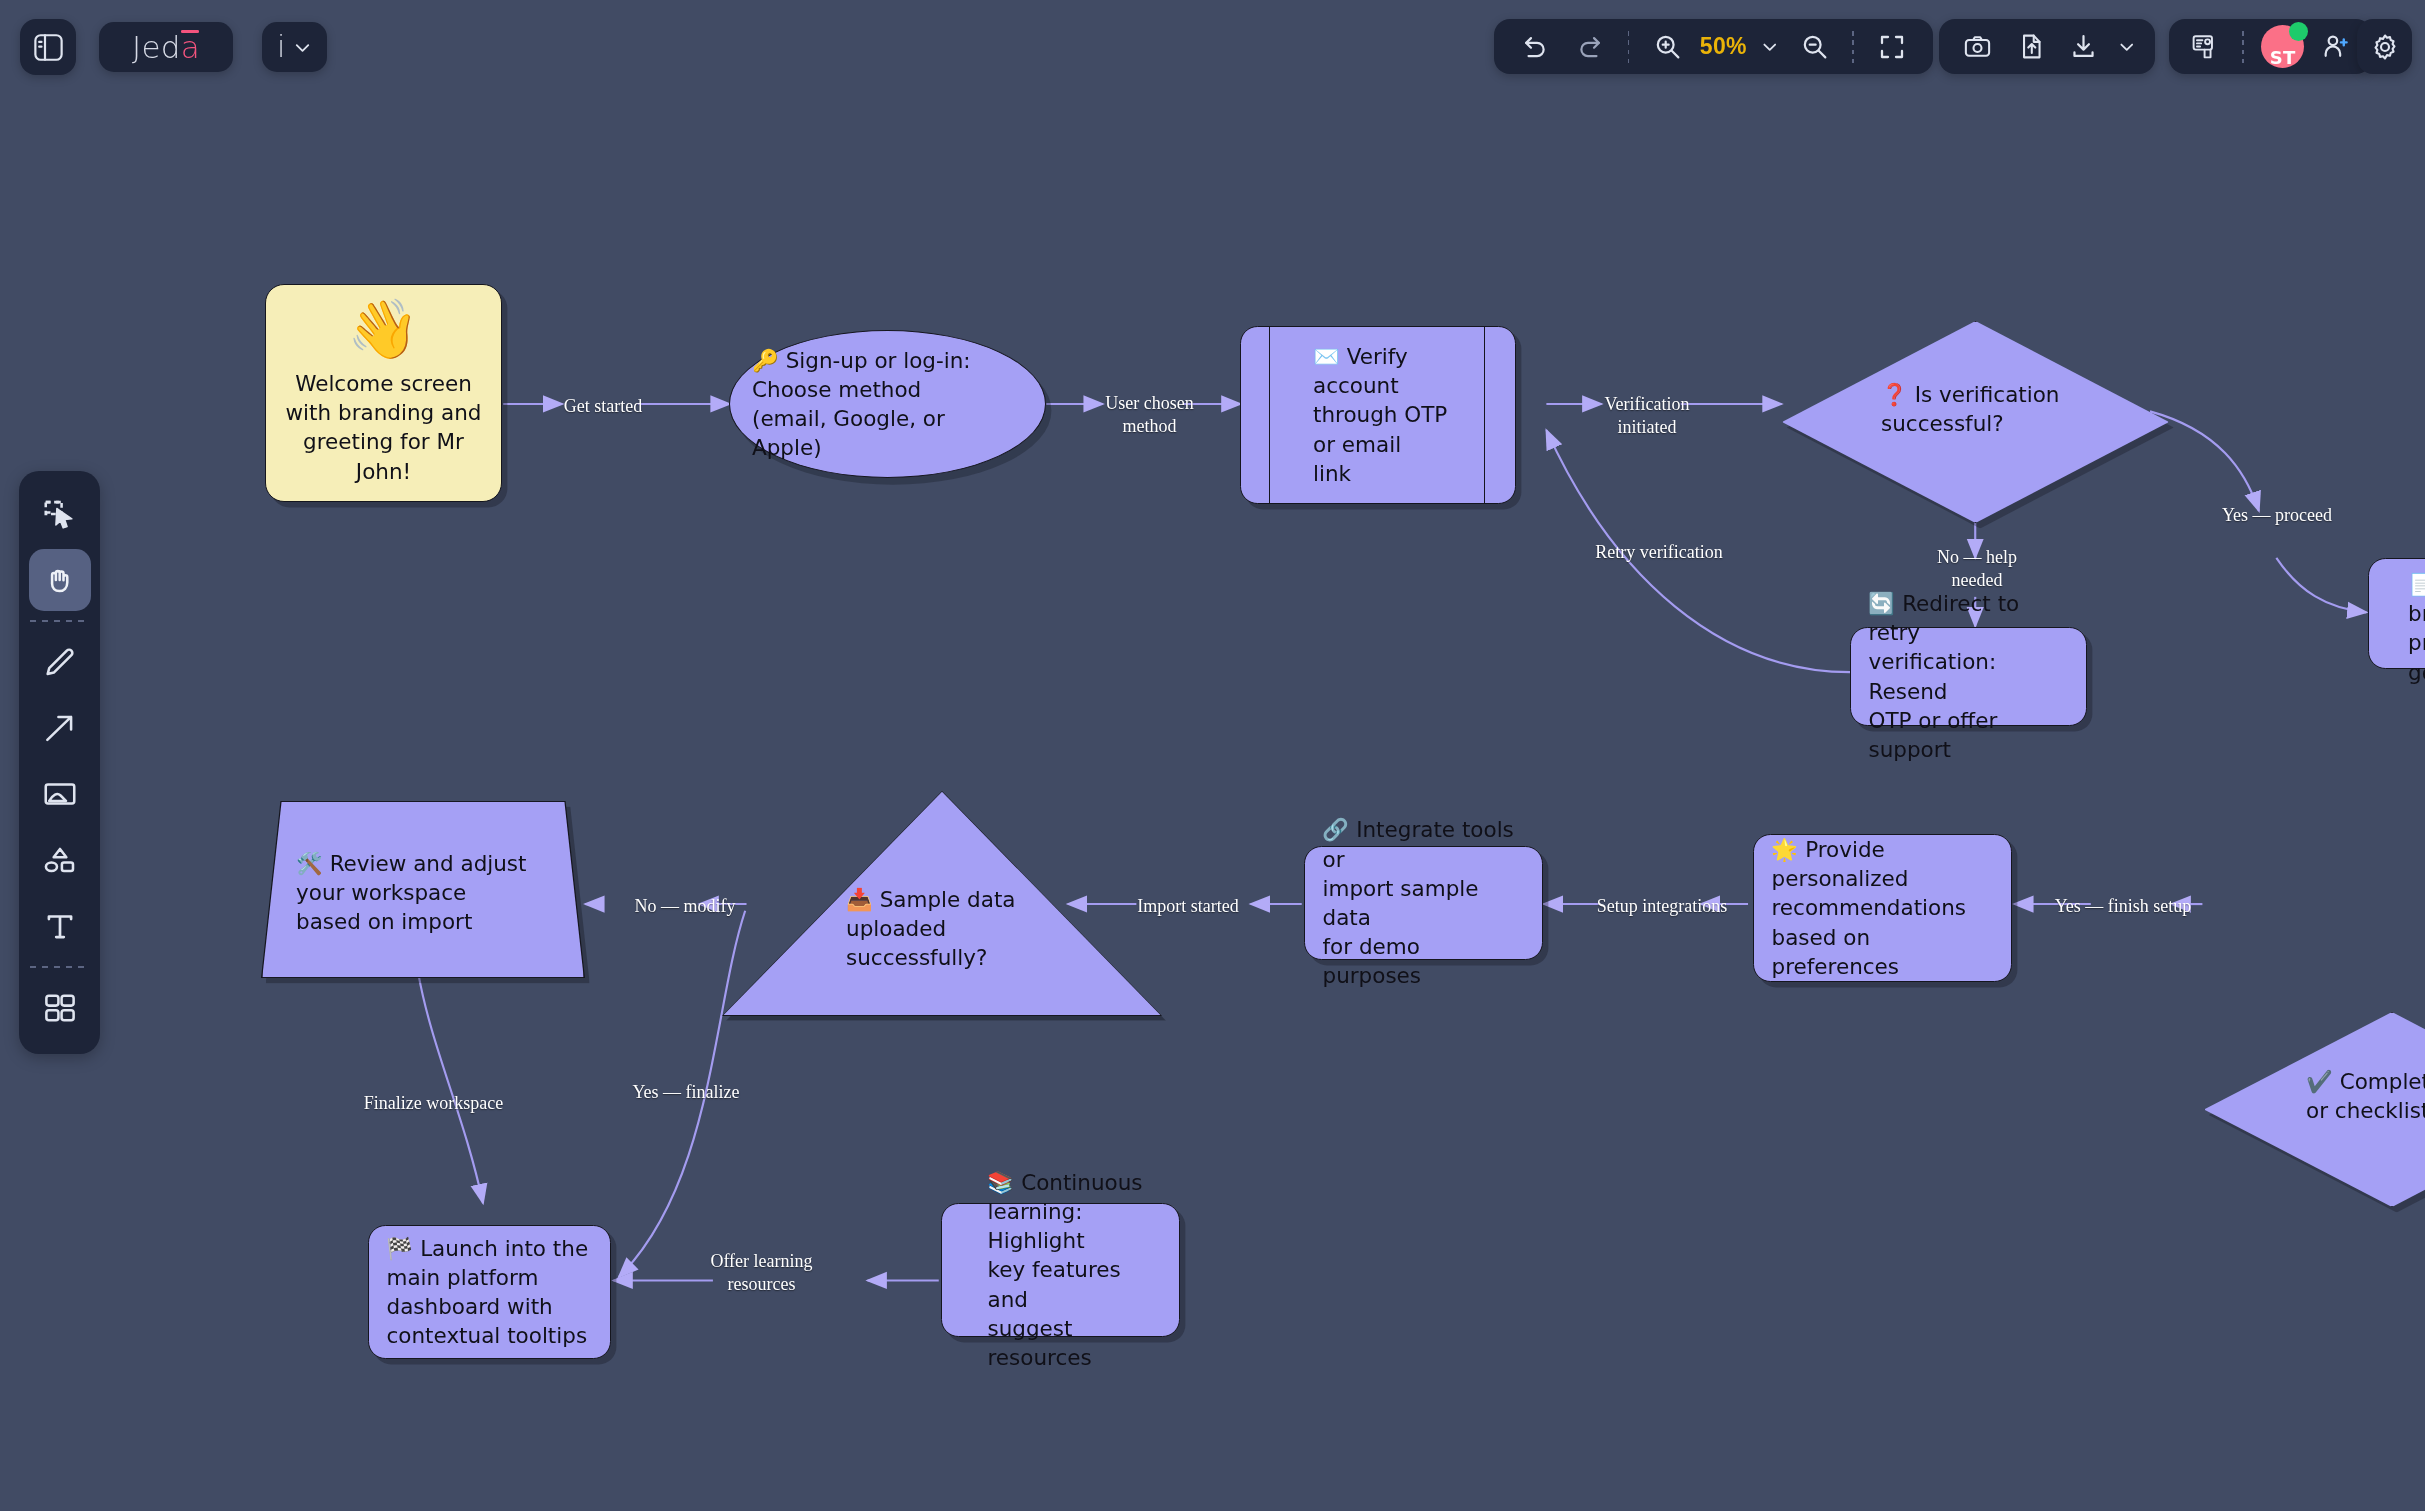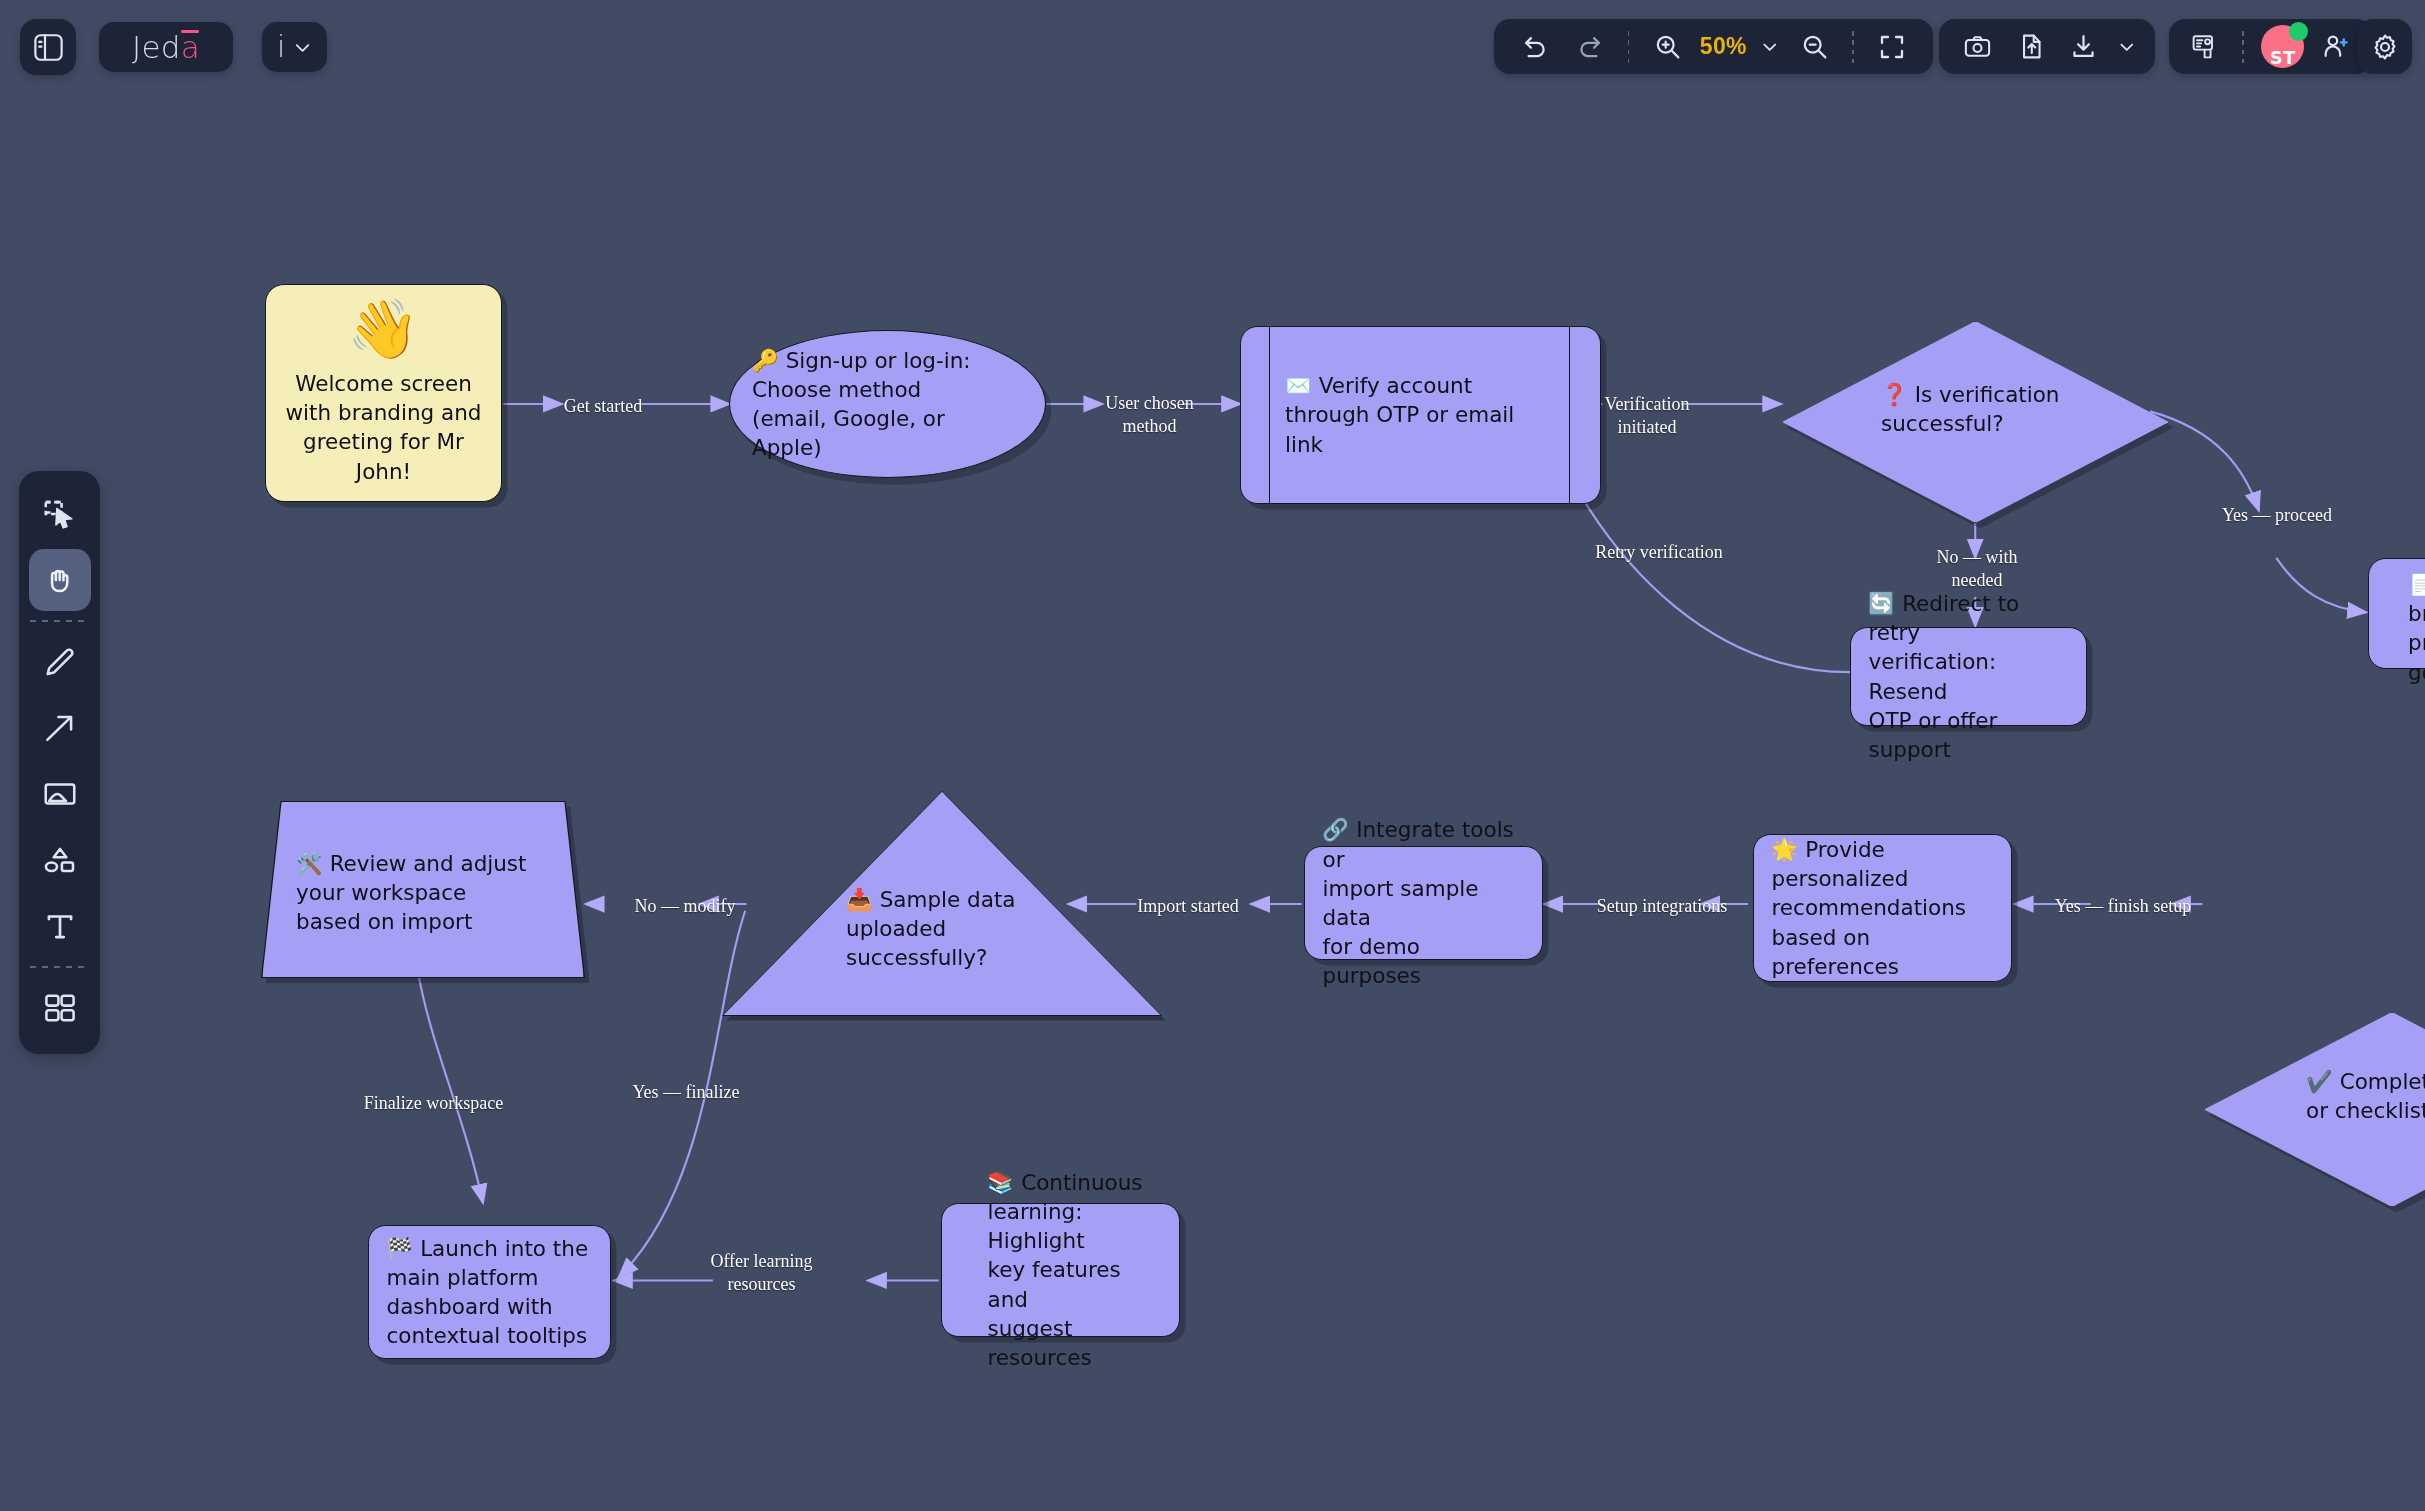--- a/index.html
+++ b/index.html
@@ -234,21 +234,21 @@
   <div class="node" style="left:729px; top:330px; width:317px; height:148px;">
     <div class="shape-ellipse" style="width:317px;height:148px;">
       <div class="label" style="margin-left:-52px;"><span class="emoji">🔑</span> <span>Sign-up or log-in:
 Choose method
 (email, Google, or
 Apple)</span></div>
     </div>
   </div>
 
   <div class="node" style="left:1240px; top:326px; width:306px; height:178px;">
-    <div class="shape-predef" style="width:361px;height:178px;">
+    <div class="shape-predef" style="width:276px;height:178px;padding-left:28px;">
       <div class="label"><span class="emoji">✉️</span> <span>Verify account
 through OTP or email
 link</span></div>
     </div>
   </div>
 
   <div class="node shape-diamond-wrap" style="left:1782px; top:321px; width:387px; height:202px;">
     <div class="shape-diamond-shadow"></div>
     <div class="shape-diamond"></div>
     <div class="label" style="left:99px; top:59px; width:242px;"><span class="emoji" style="color:#e02020">❓</span> <span>Is verification
@@ -328,21 +328,21 @@
 key features and
 suggest resources</span></div>
     </div>
   </div>
 
   <div class="edge-label" style="left:562px; top:395px; width:82px;">Get started</div>
   <div class="edge-label" style="left:1085px; top:392px; width:129px;">User chosen
 method</div>
   <div class="edge-label" style="left:1581px; top:393px; width:132px;">Verification
 initiated</div>
-  <div class="edge-label" style="left:1907px; top:546px; width:140px;">No — with
+  <div class="edge-label" style="left:1907px; top:546px; width:140px;">No — help
 needed</div>
   <div class="edge-label" style="left:1560px; top:541px; width:198px;">Retry verification</div>
   <div class="edge-label" style="left:2201px; top:504px; width:152px;">Yes — proceed</div>
   <div class="edge-label" style="left:2032px; top:895px; width:182px;">Yes — finish setup</div>
   <div class="edge-label" style="left:1566px; top:895px; width:192px;">Setup integrations</div>
   <div class="edge-label" style="left:1104px; top:895px; width:168px;">Import started</div>
   <div class="edge-label" style="left:625px; top:895px; width:120px;">No — modify</div>
   <div class="edge-label" style="left:602px; top:1081px; width:168px;">Yes — finalize</div>
   <div class="edge-label" style="left:336px; top:1092px; width:195px;">Finalize workspace</div>
   <div class="edge-label" style="left:686px; top:1250px; width:151px;">Offer learning

